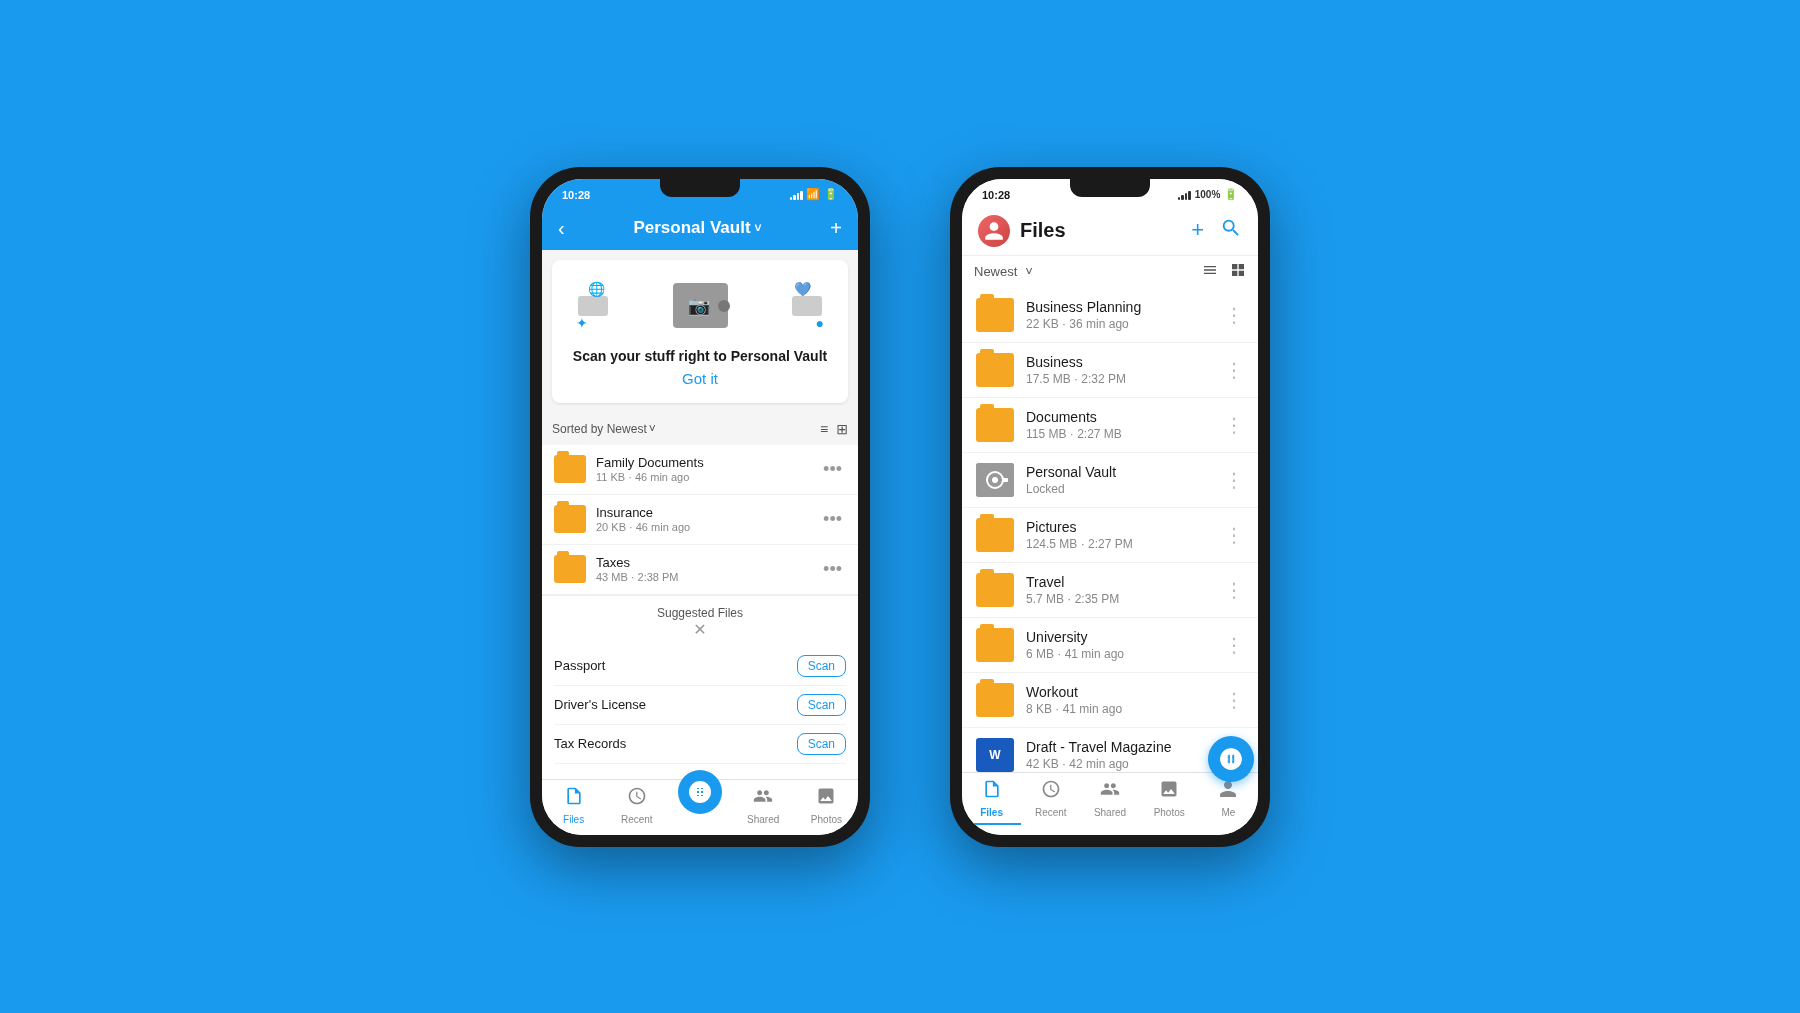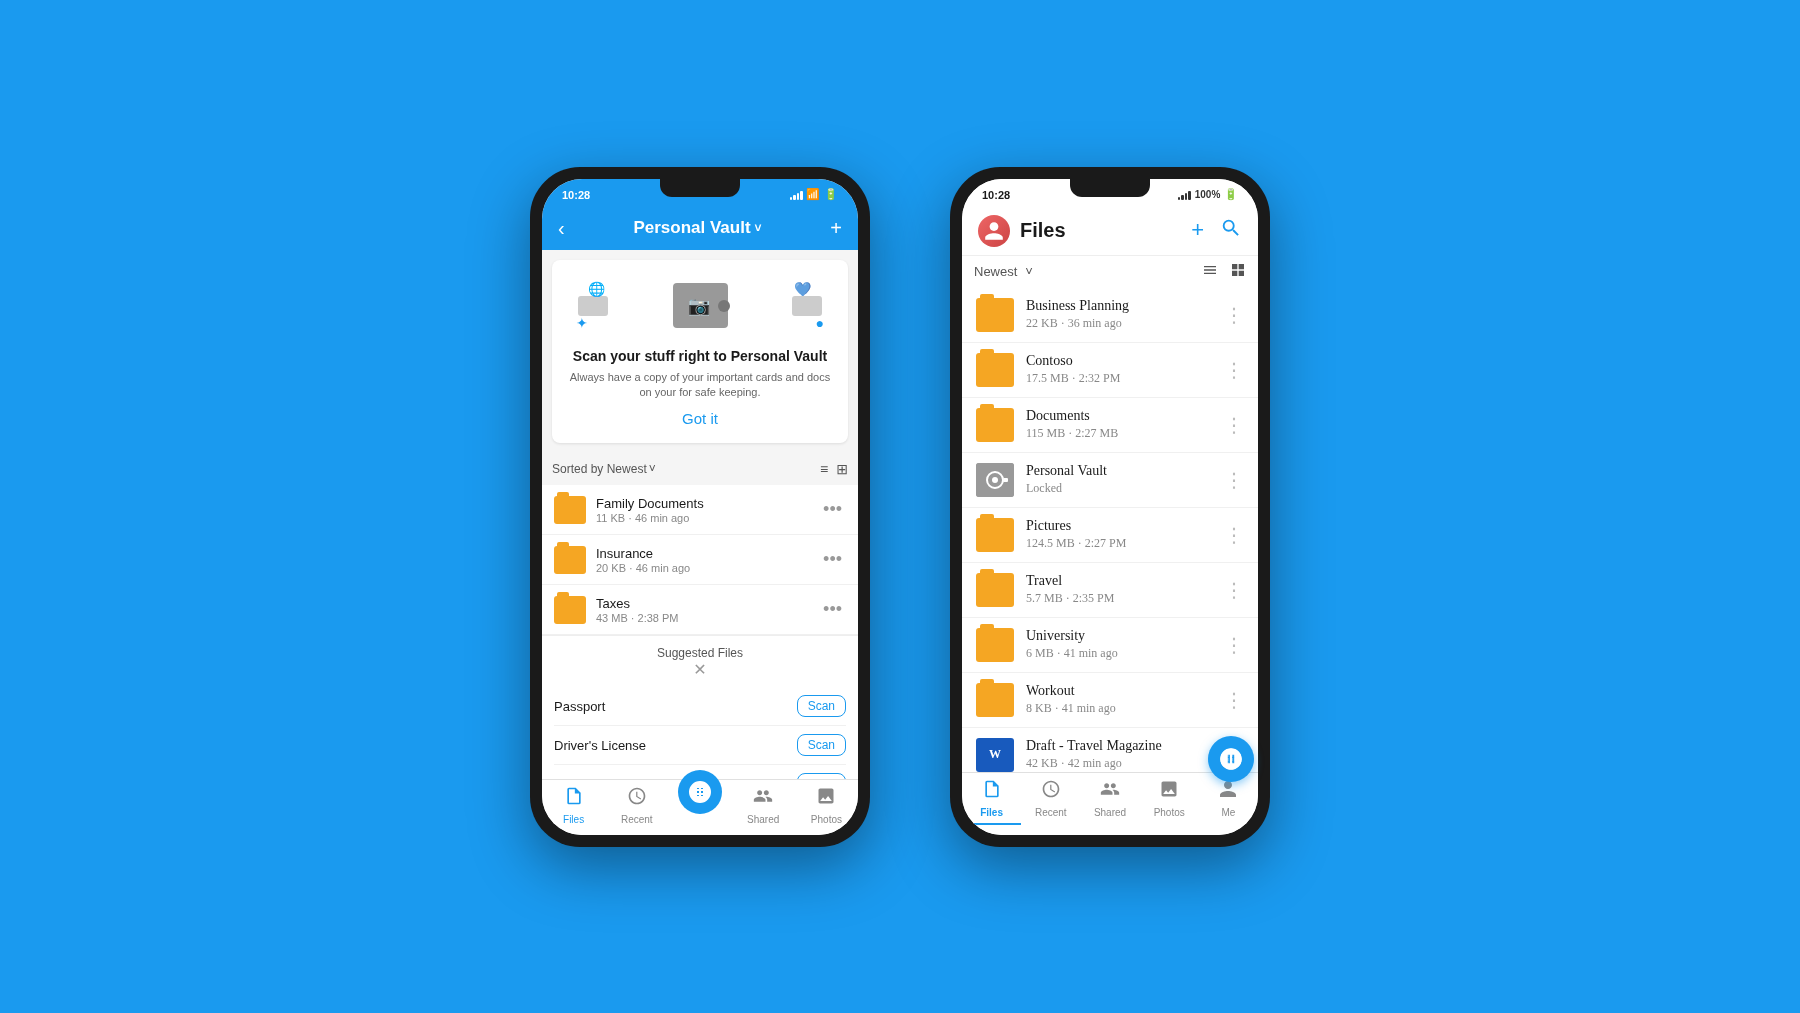--- a/index.html
+++ b/index.html
@@ -391,21 +391,20 @@
       flex: 1;
       background: white;
       overflow: hidden;
     }
 
     .right-file-item {
       display: flex;
       align-items: center;
       padding: 10px 14px;
       border-bottom: 1px solid #f0f0f0;
-      font-family: Liberation Serif, serif;
     }
     .right-file-icon {
       width: 38px;
       height: 34px;
       background: #f5a623;
       border-radius: 3px;
       margin-right: 12px;
       flex-shrink: 0;
       position: relative;
     }
@@ -532,21 +531,20 @@
           <span class="float-icon globe">🌐</span>
           <div class="safe-icon">
             <span style="font-size:18px;color:#666">📷</span>
           </div>
           <span class="float-icon heart">💙</span>
           <div class="float-icon card-right"></div>
           <span class="float-icon star">✦</span>
           <span class="float-icon dot">●</span>
         </div>
         <div class="banner-title">Scan your stuff right to Personal Vault</div>
-        <div class="banner-subtitle">Always have a copy of your important cards and docs on your for safe keeping.</div>
         <div class="got-it-btn">Got it</div>
       </div>
 
       <div class="sort-bar">
         <span class="sort-label">
           <span>Sorted by Newest</span>
           <span>˅</span>
         </span>
         <div class="sort-icons">
           <span>≡</span>
@@ -710,21 +708,21 @@
         <div class="right-file-details">
           <div class="right-file-name">Business Planning</div>
           <div class="right-file-meta">22 KB · 36 min ago</div>
         </div>
         <span class="right-file-more">⋮</span>
       </div>
 
       <div class="right-file-item">
         <div class="right-file-icon"></div>
         <div class="right-file-details">
-          <div class="right-file-name">Contoso</div>
+          <div class="right-file-name">Business</div>
           <div class="right-file-meta">17.5 MB · 2:32 PM</div>
         </div>
         <span class="right-file-more">⋮</span>
       </div>
 
       <div class="right-file-item">
         <div class="right-file-icon"></div>
         <div class="right-file-details">
           <div class="right-file-name">Documents</div>
           <div class="right-file-meta">115 MB · 2:27 MB</div>

